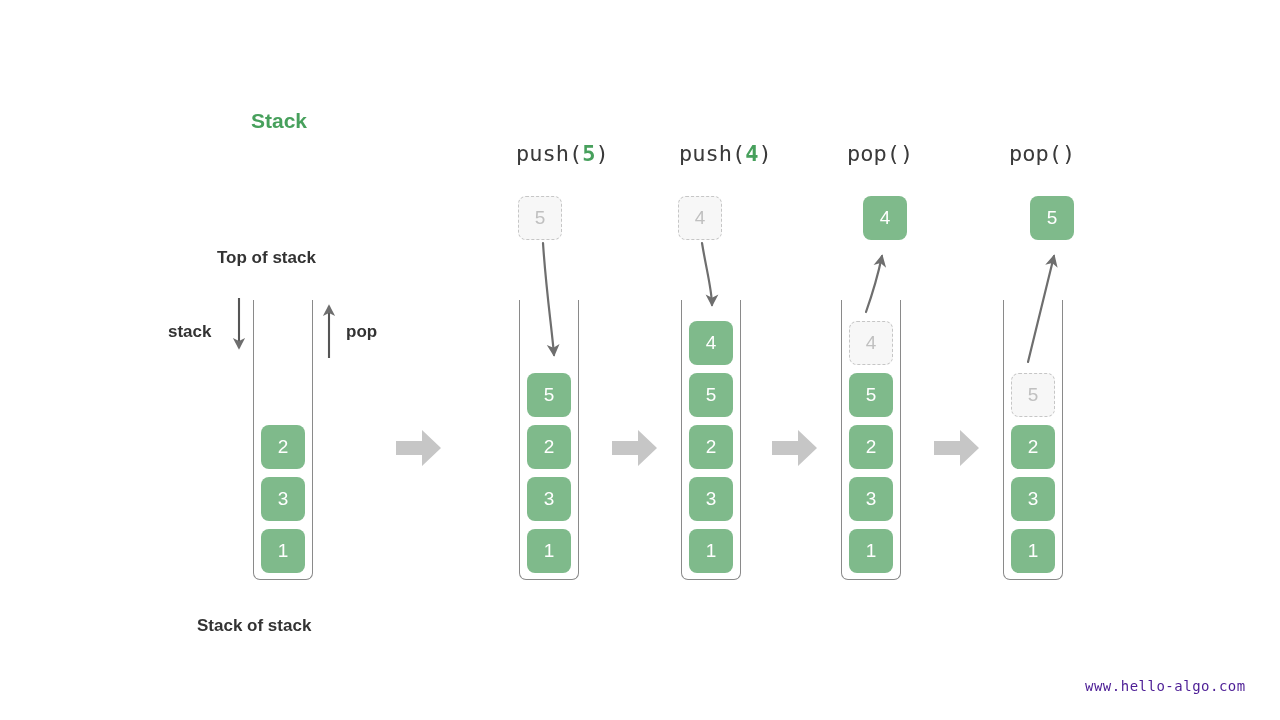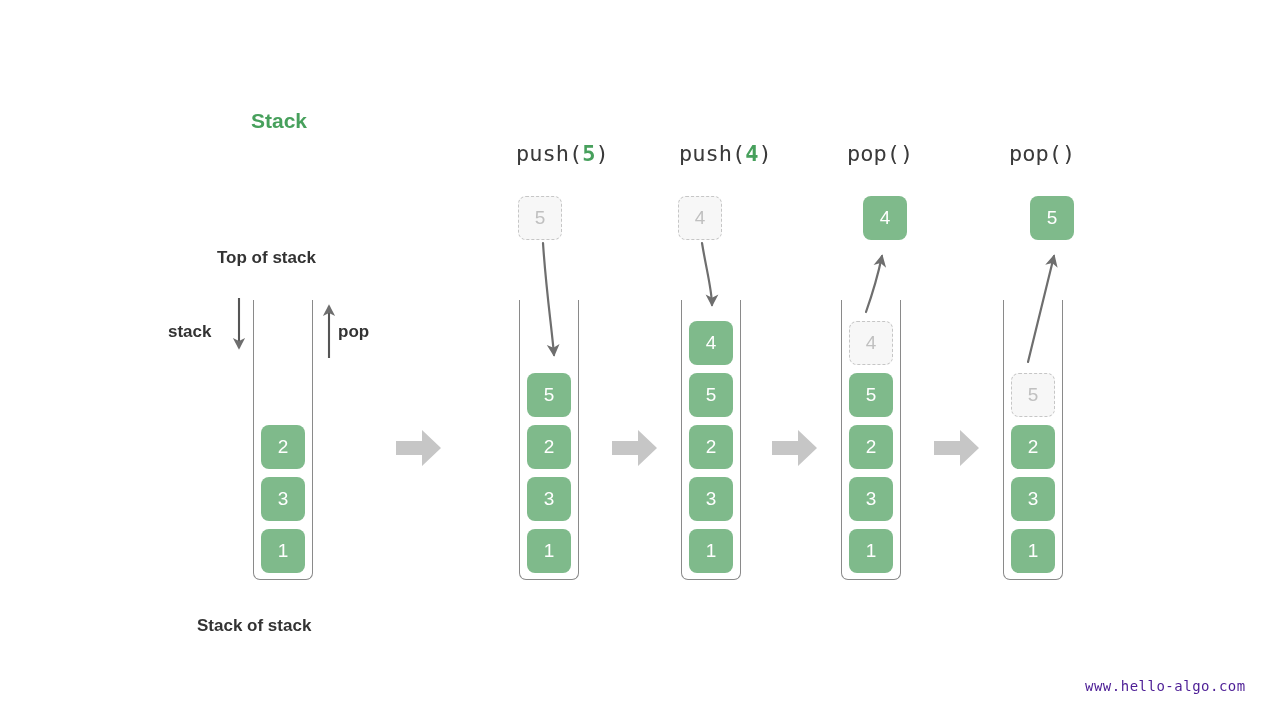--- a/index.html
+++ b/index.html
@@ -122,21 +122,21 @@
 </head>
 <body>
 
 <div id="canvas">
 
   <div class="stack-title" style="left:251px; top:109px;">Stack</div>
 
   <div class="side-label" style="left:217px; top:248px;">Top of stack</div>
   <div class="side-label" style="left:197px; top:616px;">Stack of stack</div>
   <div class="side-label" style="left:168px; top:322px;">stack</div>
-  <div class="side-label" style="left:338px; top:322px;">pop</div>
+  <div class="side-label" style="left:346px; top:322px;">pop</div>
 
   <div class="op-label" style="left:516px; top:141px;text-align:center;"><span>push(</span><span class="num">5</span><span>)</span></div>
   <div class="op-label" style="left:679px; top:141px;"><span>push(</span><span class="num">4</span><span>)</span></div>
   <div class="op-label" style="left:847px; top:141px;"><span>pop()</span></div>
   <div class="op-label" style="left:1009px; top:141px;"><span>pop()</span></div>
 
   <div class="stack-col" style="left:253px; top:300px;">
     <div class="vessel" style="top:0px; height:280px;"></div>
     <div class="cell solid" style="left:8px; top:125px;">2</div>
     <div class="cell solid" style="left:8px; top:177px;">3</div>

